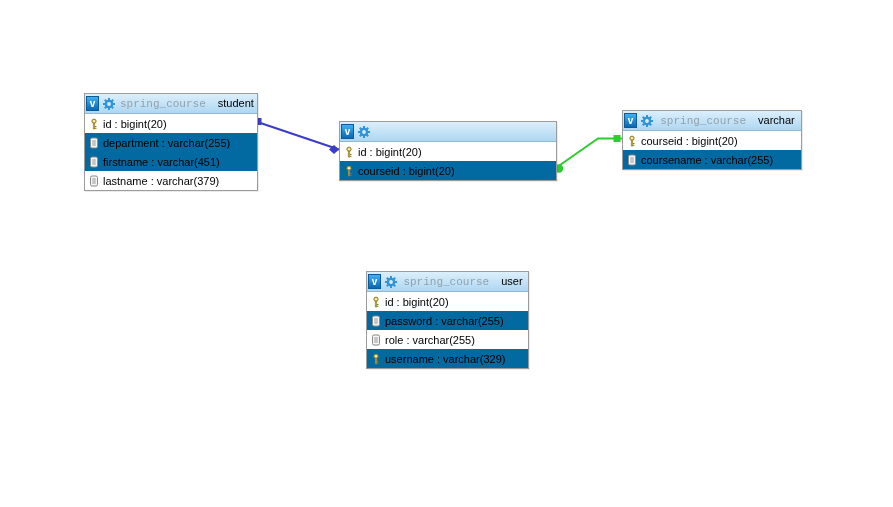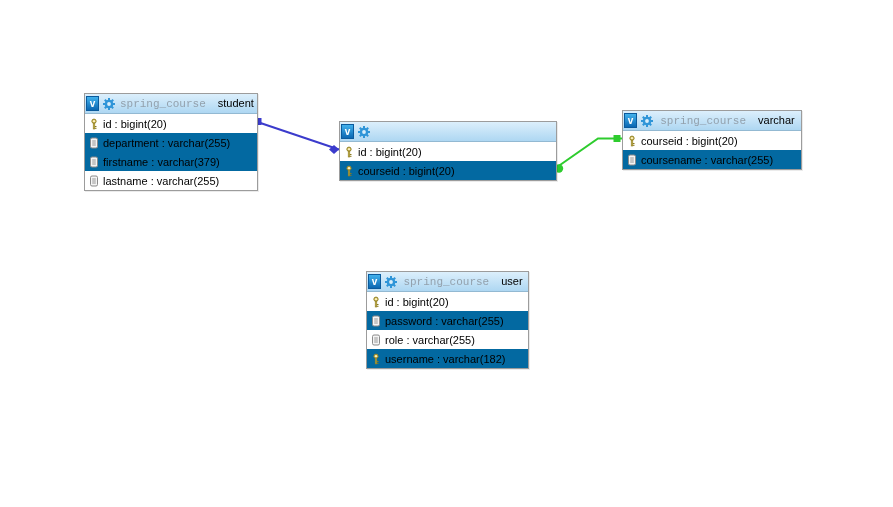--- a/index.html
+++ b/index.html
@@ -141,31 +141,31 @@
       <span class="column-label">department : varchar(255)</span>
     </div>
       <div class="column-row alt">
 
       <svg class="row-icon icon-column" viewBox="0 0 12 12" width="12" height="12">
         <rect x="2.5" y="1" width="7" height="10" rx="1.5" fill="#f4f4f4" stroke="#8a8a8a" stroke-width="1"></rect>
         <line x1="4.2" y1="4" x2="7.8" y2="4" stroke="#8a8a8a" stroke-width="0.9"></line>
         <line x1="4.2" y1="6" x2="7.8" y2="6" stroke="#8a8a8a" stroke-width="0.9"></line>
         <line x1="4.2" y1="8" x2="7.8" y2="8" stroke="#8a8a8a" stroke-width="0.9"></line>
       </svg>
-      <span class="column-label">firstname : varchar(379)</span>
+      <span class="column-label">firstname : varchar(451)</span>
     </div>
       <div class="column-row">
 
       <svg class="row-icon icon-column" viewBox="0 0 12 12" width="12" height="12">
         <rect x="2.5" y="1" width="7" height="10" rx="1.5" fill="#f4f4f4" stroke="#8a8a8a" stroke-width="1"></rect>
         <line x1="4.2" y1="4" x2="7.8" y2="4" stroke="#8a8a8a" stroke-width="0.9"></line>
         <line x1="4.2" y1="6" x2="7.8" y2="6" stroke="#8a8a8a" stroke-width="0.9"></line>
         <line x1="4.2" y1="8" x2="7.8" y2="8" stroke="#8a8a8a" stroke-width="0.9"></line>
       </svg>
-      <span class="column-label">lastname : varchar(255)</span>
+      <span class="column-label">lastname : varchar(379)</span>
     </div>
     </div>
     <div class="table-node" style="left: 339px; top: 121px; width: 216px;">
     <div class="table-header">
       <div class="collapse-badge">v</div>
       <div class="gear-wrap">
         <svg viewBox="0 0 14 14" width="14" height="14">
           <g stroke="#2f95d8" stroke-width="2">
             <line x1="7" y1="1" x2="7" y2="13"></line>
             <line x1="1" y1="7" x2="13" y2="7"></line>
@@ -296,16 +296,16 @@
     </div>
       <div class="column-row alt">
       <svg class="row-icon icon-key" viewBox="0 0 12 12" width="12" height="12">
         <circle cx="6" cy="3.2" r="2.1" fill="#f1dc82" stroke="#8a7a1e" stroke-width="1"></circle>
         <circle cx="6" cy="3.2" r="0.7" fill="#ffffff"></circle>
         <rect x="5.2" y="5" width="1.6" height="6" fill="#c9b24a" stroke="#8a7a1e" stroke-width="0.6"></rect>
         <rect x="6.8" y="8" width="1.7" height="1" fill="#8a7a1e"></rect>
         <rect x="6.8" y="9.8" width="1.7" height="1" fill="#8a7a1e"></rect>
       </svg>
 
-      <span class="column-label">username : varchar(182)</span>
+      <span class="column-label">username : varchar(329)</span>
     </div>
     </div>
   </div>
 
 </body></html>

